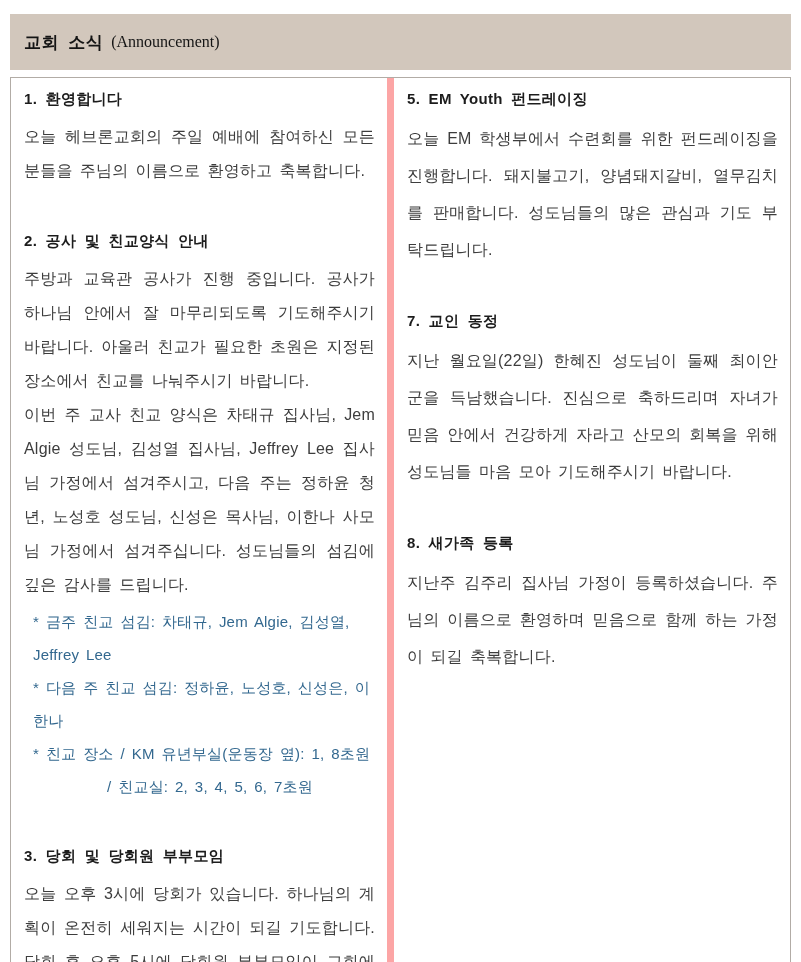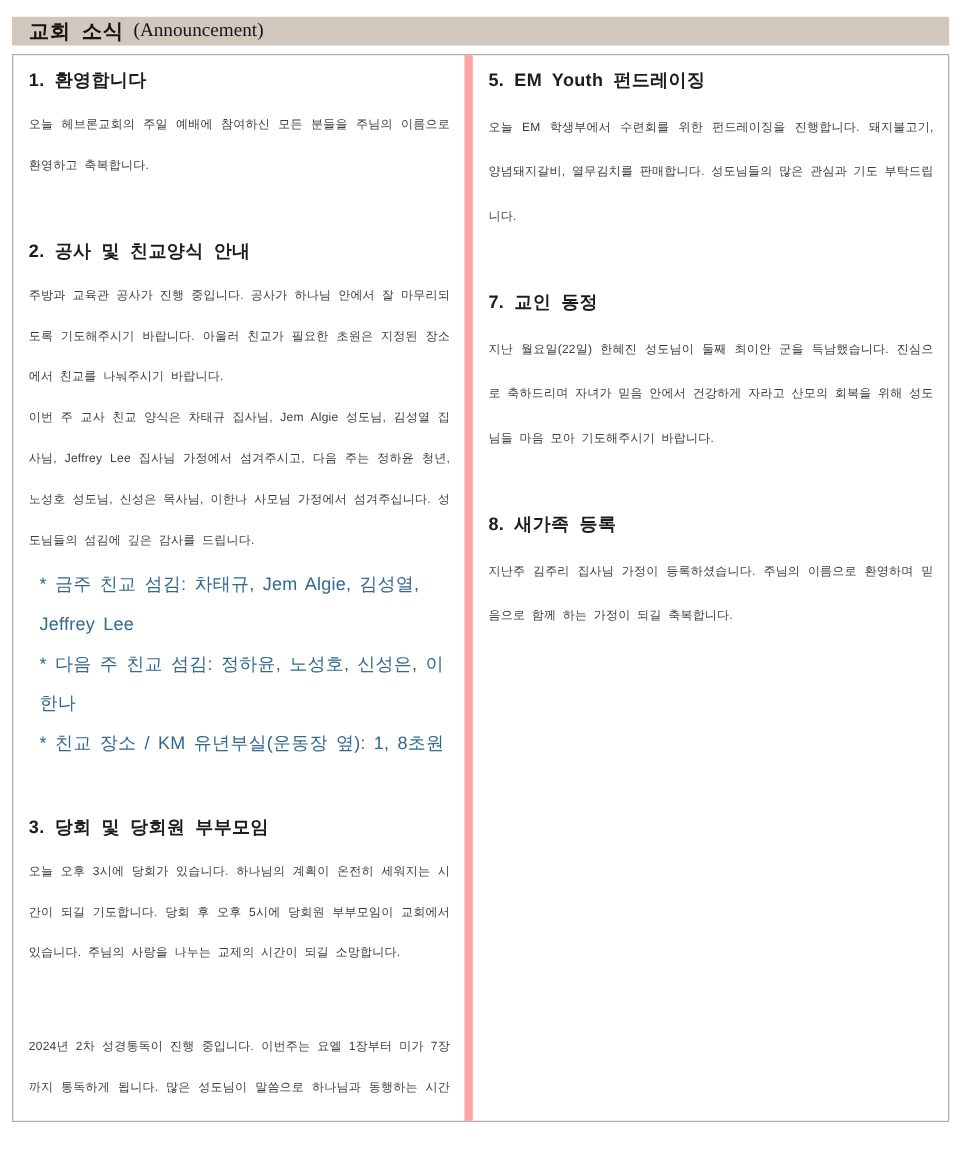--- a/index.html
+++ b/index.html
@@ -12,21 +12,21 @@
     overflow: hidden;
   }
   .page {
     position: relative;
     width: 801px;
     height: 962px;
     background: #ffffff;
   }
   .titlebar {
     margin: 14px 10px 7px 10px;
-    height: 24px;
+    height: 56px;
     background: #d2c7bc;
     display: flex;
     align-items: center;
     padding-left: 14px;
     box-sizing: border-box;
   }
   .title-ko {
     font-weight: bold;
     font-size: 17px;
     color: #141414;
@@ -63,21 +63,21 @@
   .sec + .sec { margin-top: 44px; }
   .sec h2 {
     font-size: 15px;
     font-weight: bold;
     color: #1c1c1c;
     margin: 0 0 11px 0;
     word-spacing: 4px;
     letter-spacing: 0.3px;
   }
   .sec p.body {
-    font-size: 10px;
+    font-size: 16px;
     color: #3d3d3d;
     line-height: 34px;
     margin: 0;
     text-align: justify;
     word-spacing: 2.5px;
     letter-spacing: 0.2px;
   }
   .col-right .sec p.body { line-height: 37px; }
   .notes { margin-top: 3px; }
   .note {
@@ -111,20 +111,21 @@
       </div>
 
       <div class="sec">
         <h2>2. 공사 및 친교양식 안내</h2>
         <p class="body">주방과 교육관 공사가 진행 중입니다. 공사가 하나님 안에서 잘 마무리되도록 기도해주시기 바랍니다. 아울러 친교가 필요한 초원은 지정된 장소에서 친교를 나눠주시기 바랍니다.</p>
         <p class="body">이번 주 교사 친교 양식은 차태규 집사님, Jem Algie 성도님, 김성열 집사님, Jeffrey Lee 집사님 가정에서 섬겨주시고, 다음 주는 정하윤 청년, 노성호 성도님, 신성은 목사님, 이한나 사모님 가정에서 섬겨주십니다. 성도님들의 섬김에 깊은 감사를 드립니다.</p>
         <div class="notes">
           <p class="note">* 금주 친교 섬김: 차태규, Jem Algie, 김성열, Jeffrey Lee</p>
           <p class="note">* 다음 주 친교 섬김: 정하윤, 노성호, 신성은, 이한나</p>
           <p class="note">* 친교 장소 / KM 유년부실(운동장 옆): 1, 8초원</p>
+          <p class="note indent">/ 친교실: 2, 3, 4, 5, 6, 7초원</p>
         </div>
       </div>
 
       <div class="sec">
         <h2>3. 당회 및 당회원 부부모임</h2>
         <p class="body">오늘 오후 3시에 당회가 있습니다. 하나님의 계획이 온전히 세워지는 시간이 되길 기도합니다. 당회 후 오후 5시에 당회원 부부모임이 교회에서 있습니다. 주님의 사랑을 나누는 교제의 시간이 되길 소망합니다.</p>
       </div>
 
       <div class="sec">
         <p class="body">2024년 2차 성경통독이 진행 중입니다. 이번주는 요엘 1장부터 미가 7장까지 통독하게 됩니다. 많은 성도님이 말씀으로 하나님과 동행하는 시간이 되길 소망합니다.</p>

